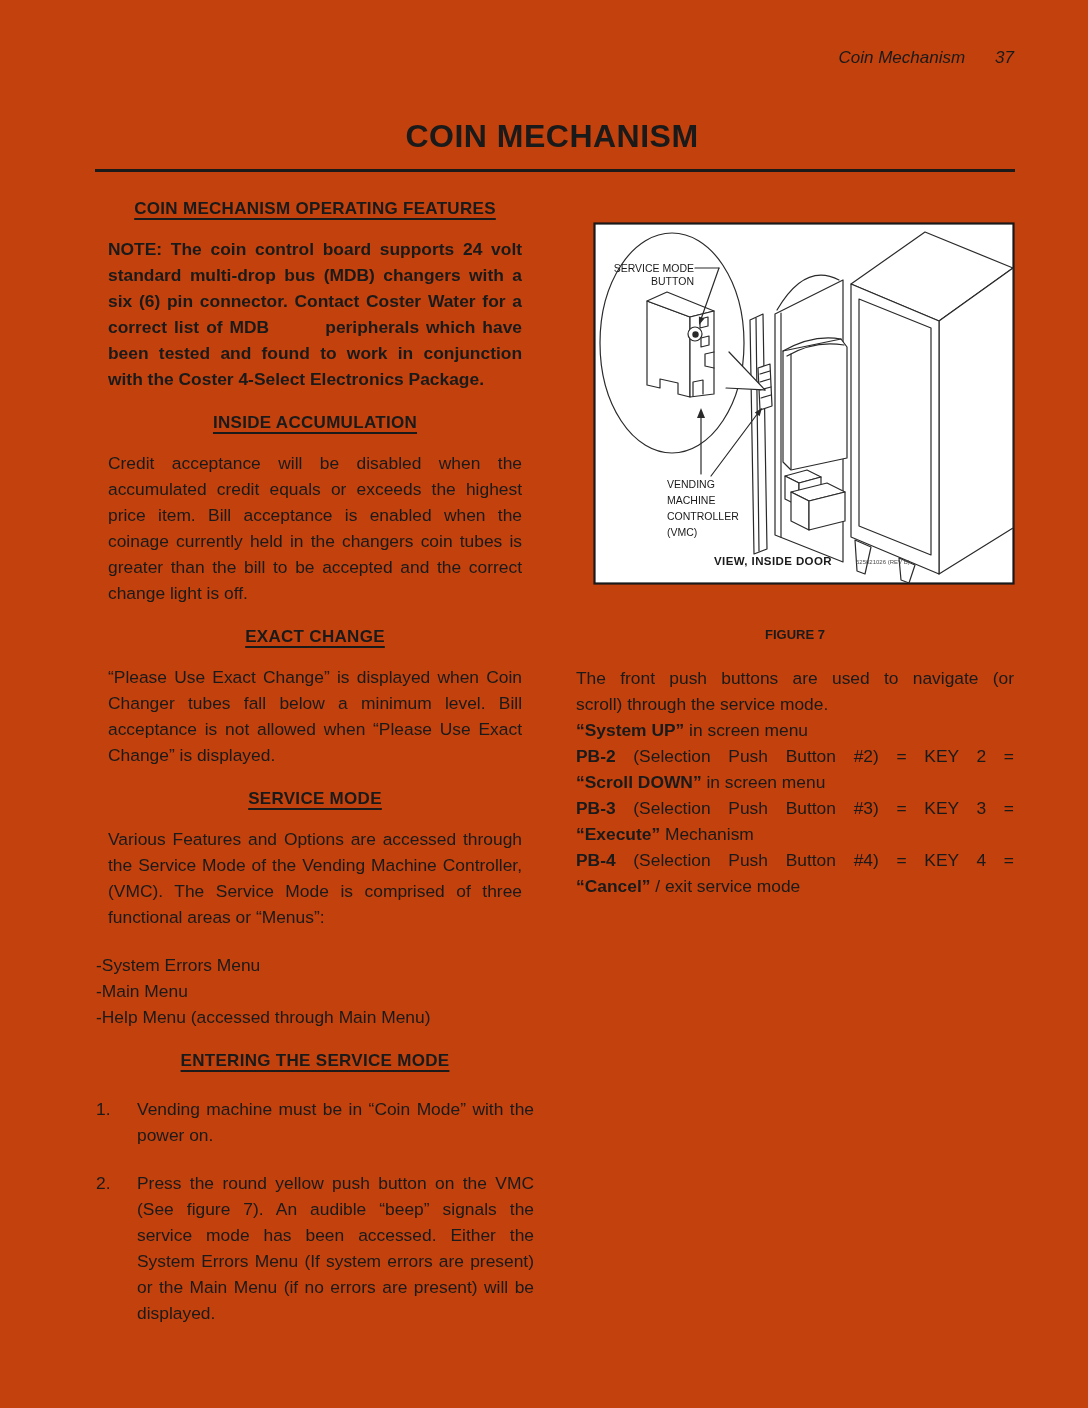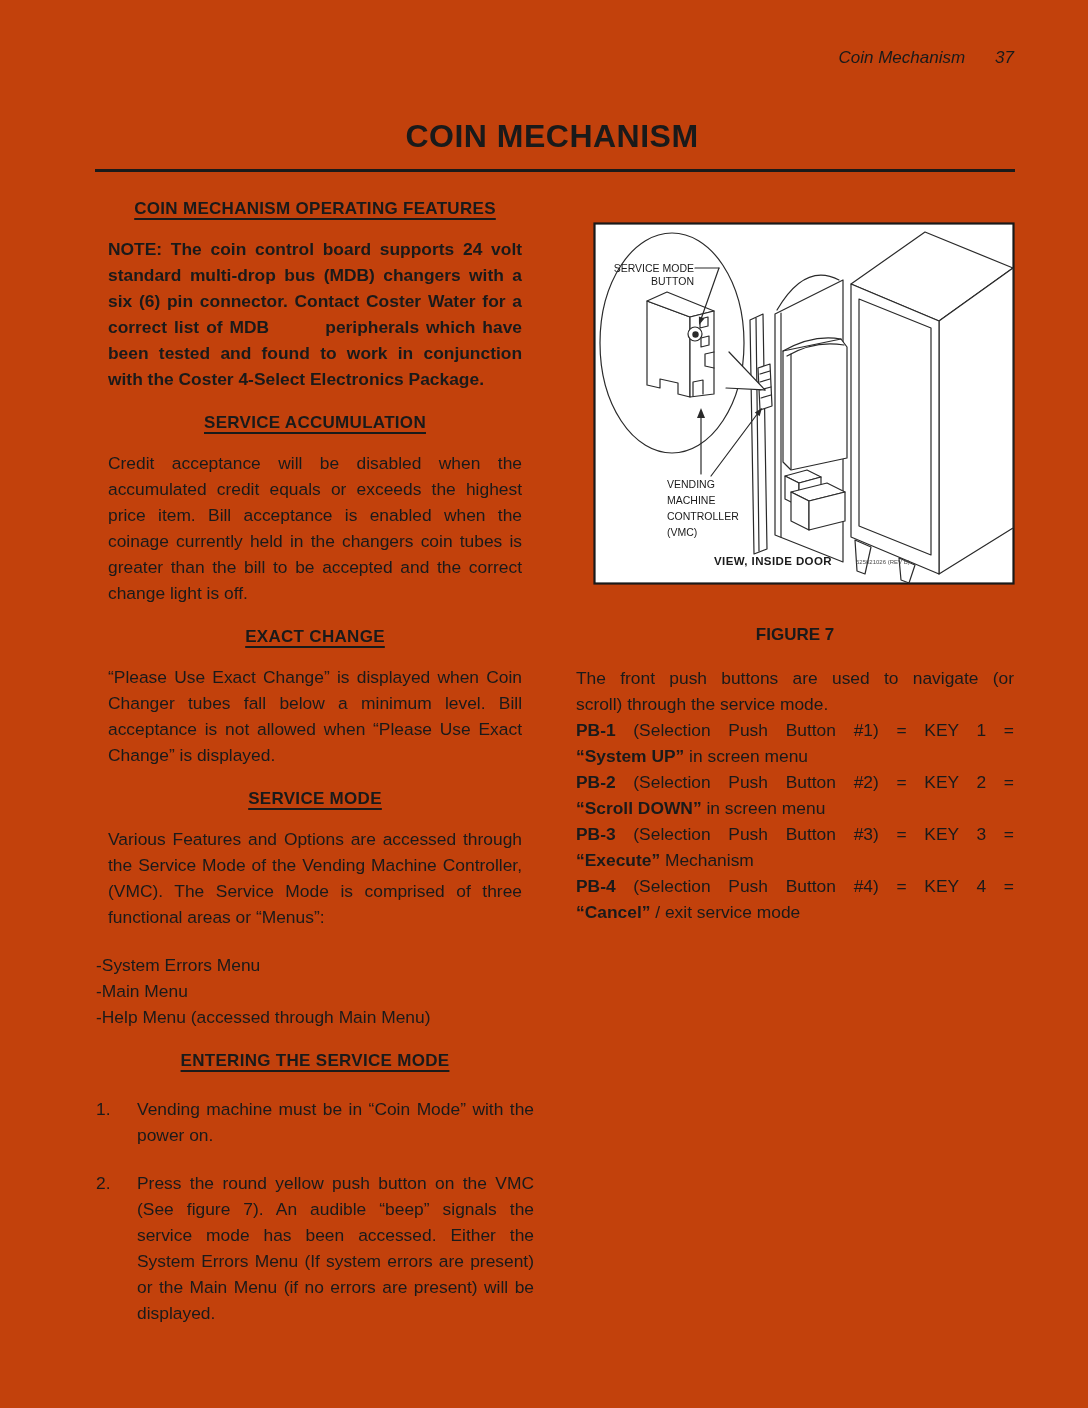--- a/index.html
+++ b/index.html
@@ -20,21 +20,21 @@
      margin:18px 0 14px 0;letter-spacing:.3px;
      text-decoration:underline;text-decoration-thickness:2px;text-underline-offset:4px;}
   h2.first{margin-top:0;}
   p.body{margin:12px;text-align:justify;}
   p.bold{font-weight:bold;}
   .menu-list{margin-top:22px;}
   .ol-item{display:flex;margin-top:22px;}
   .ol-item .num{width:41px;flex:0 0 41px;}
   .ol-item .itxt{flex:1;text-align:justify;}
   .fig-frame{margin:26px 0 0 17px;width:422px;height:363px;}
-  .fig-caption{font-weight:bold;text-align:center;margin:30px 0 0 0;font-size:17px;}
+  .fig-caption{font-weight:bold;text-align:center;margin:30px 0 0 0;font-size:13px;}
   .nav{margin-top:17px;}
   .nav-line{min-height:26px;}
   .nav-line.stretch{text-align:justify;text-align-last:justify;-moz-text-align-last:justify;}
   .b{font-weight:bold;}
   svg .ln{stroke:#2a2a2a;stroke-width:1.2;fill:none;stroke-linejoin:round;stroke-linecap:round;}
   svg .fw{stroke:#2a2a2a;stroke-width:1.2;fill:#fff;stroke-linejoin:round;}
   svg .fill{fill:#2a2a2a;stroke:none;}
   svg text{font-family:"Liberation Sans","DejaVu Sans",sans-serif;fill:#1a1a1a;}
   svg .lbl{font-size:10.5px;}
   svg .view{font-size:11.5px;font-weight:600;letter-spacing:.4px;}
@@ -50,21 +50,21 @@
     <span>37</span>
   </div>
 
   <div class="title">COIN MECHANISM</div>
   <div class="rule"></div>
 
   <div class="col col-left">
     <h2 class="sec first">COIN MECHANISM OPERATING FEATURES</h2>
     <p class="body bold">NOTE: The coin control board supports 24 volt standard multi-drop bus (MDB) changers with a six (6) pin connector. Contact Coster Water for a correct list of MDB&nbsp;&nbsp;&nbsp;&nbsp;&nbsp;&nbsp;&nbsp; peripherals which have been tested and found to work in conjunction with the Coster 4-Select Electronics Package.</p>
 
-    <h2 class="sec">SERVICE ACCUMULATION</h2>
+    <h2 class="sec">INSIDE ACCUMULATION</h2>
     <p class="body">Credit acceptance will be disabled when the accumulated credit equals or exceeds the highest price item. Bill acceptance is enabled when the coinage currently held in the changers coin tubes is greater than the bill to be accepted and the correct change light is off.</p>
 
     <h2 class="sec">EXACT CHANGE</h2>
     <p class="body">“Please Use Exact Change” is displayed when Coin Changer tubes fall below a minimum level. Bill acceptance is not allowed when “Please Use Exact Change” is displayed.</p>
 
     <h2 class="sec">SERVICE MODE</h2>
     <p class="body">Various Features and Options are accessed through the Service Mode of the Vending Machine Controller, (VMC). The Service Mode is comprised of three functional areas or “Menus”:</p>
 
     <div class="menu-list">
       <div>-System Errors Menu</div>
@@ -173,21 +173,20 @@
       <text class="view" x="180" y="343" text-anchor="middle">VIEW, INSIDE DOOR</text>
       <text class="tiny" x="263" y="342">625021026 (REV B)</text>
     </svg>
 
     <div class="fig-caption">FIGURE 7</div>
 
 
     <div class="nav">
       <div class="nav-line stretch"><span>The front push buttons are used to navigate (or</span></div>
       <div class="nav-line"><span>scroll) through the service mode.</span></div>
-      <div class="nav-line stretch"><span class="b">PB-1</span><span> (Selection Push Button #1) = KEY 1 =</span></div>
       <div class="nav-line"><span class="b">“System UP”</span><span> in screen menu</span></div>
       <div class="nav-line stretch"><span class="b">PB-2</span><span> (Selection Push Button #2) = KEY 2 =</span></div>
       <div class="nav-line"><span class="b">“Scroll DOWN”</span><span> in screen menu</span></div>
       <div class="nav-line stretch"><span class="b">PB-3</span><span> (Selection Push Button #3) = KEY 3 =</span></div>
       <div class="nav-line"><span class="b">“Execute”</span><span> Mechanism</span></div>
       <div class="nav-line stretch"><span class="b">PB-4</span><span> (Selection Push Button #4) = KEY 4 =</span></div>
       <div class="nav-line"><span class="b">“Cancel”</span><span> / exit service mode</span></div>
     </div>
   </div>
 

